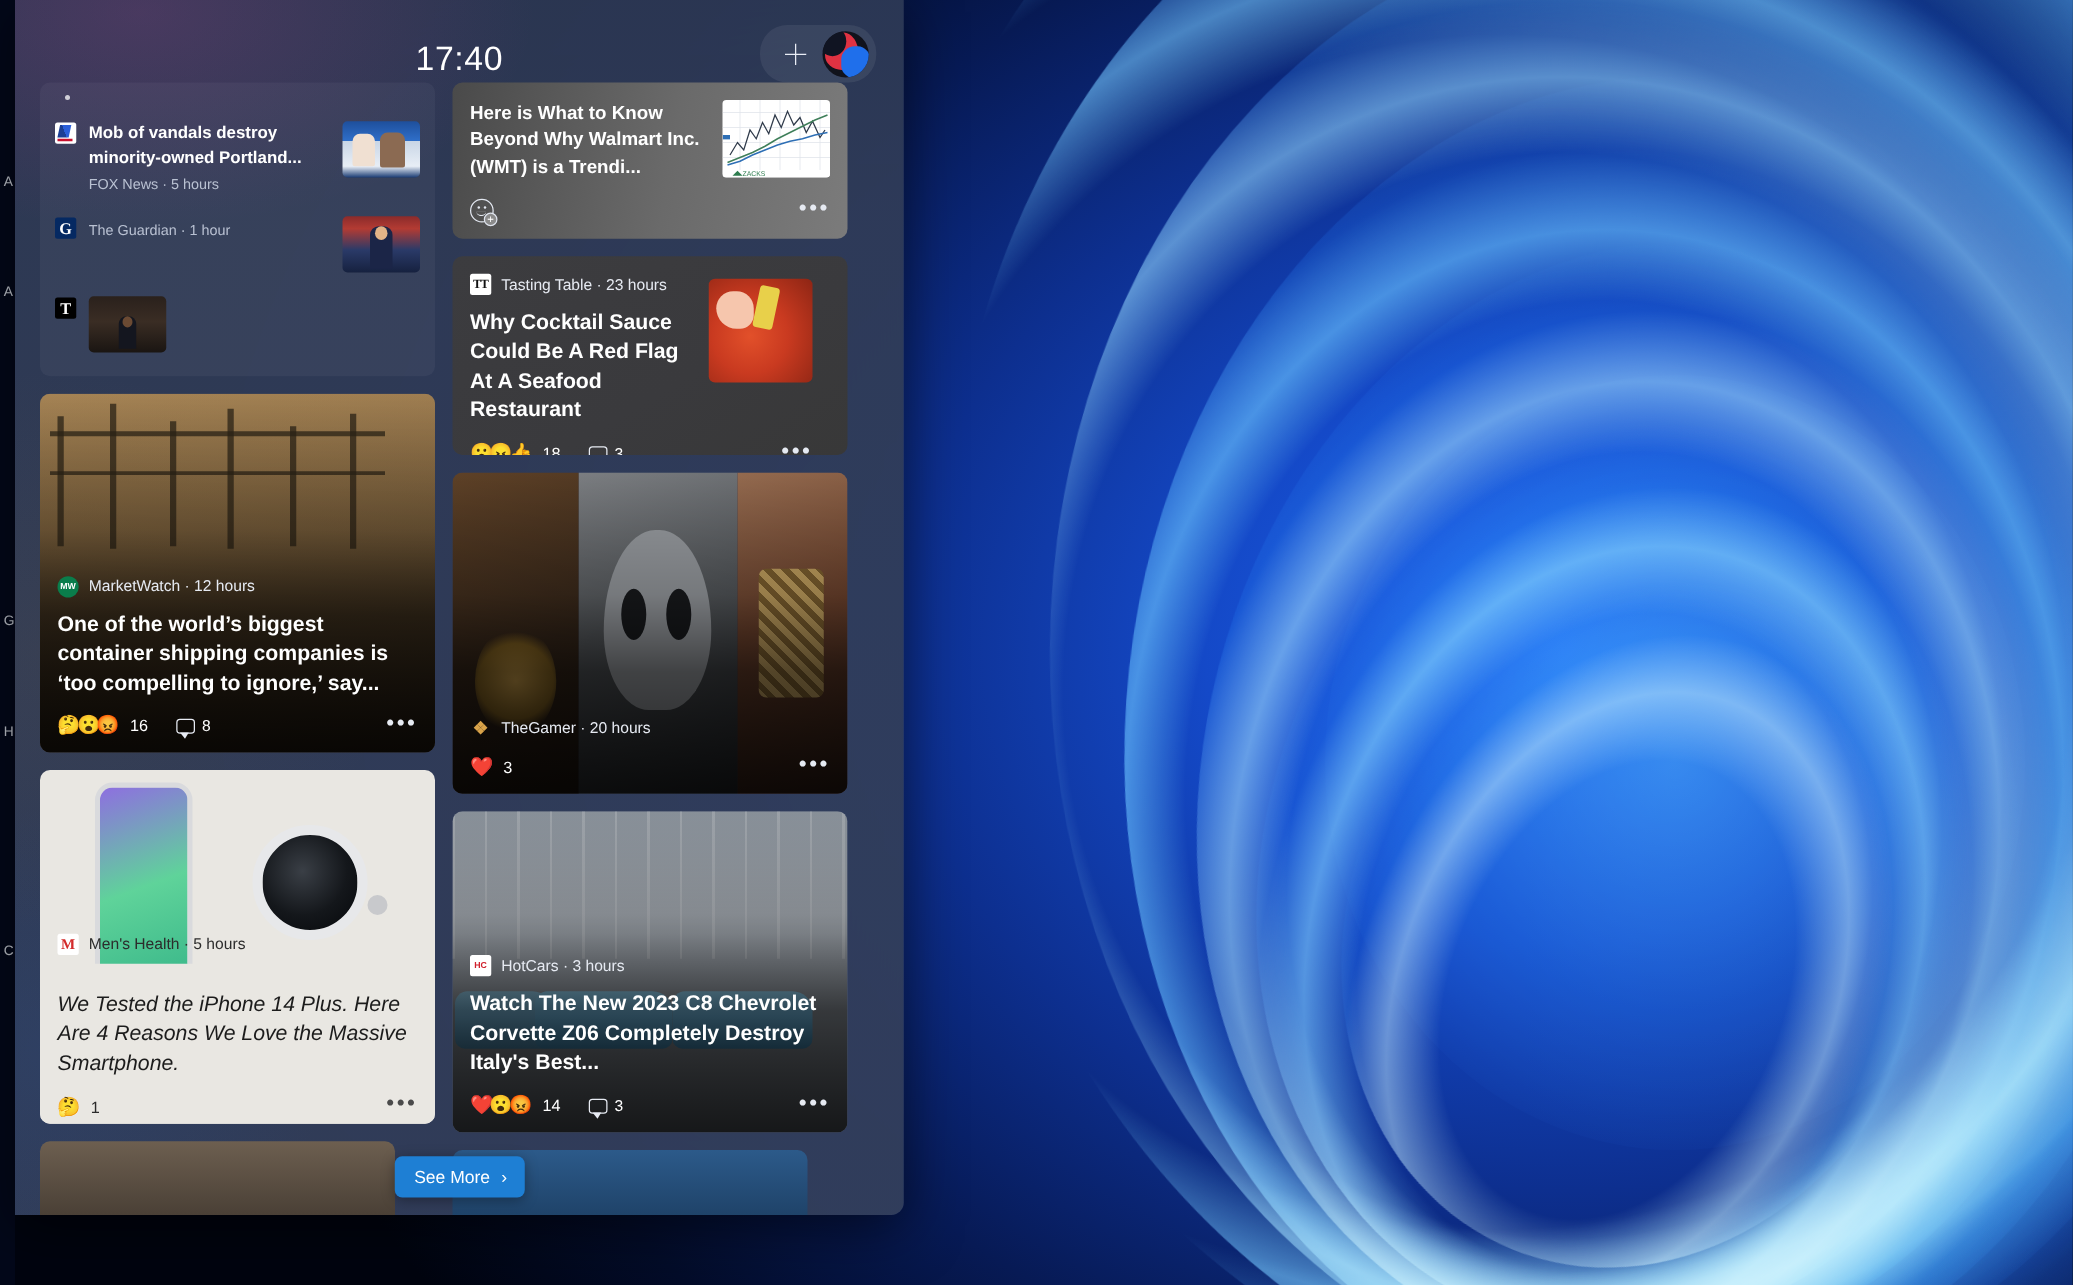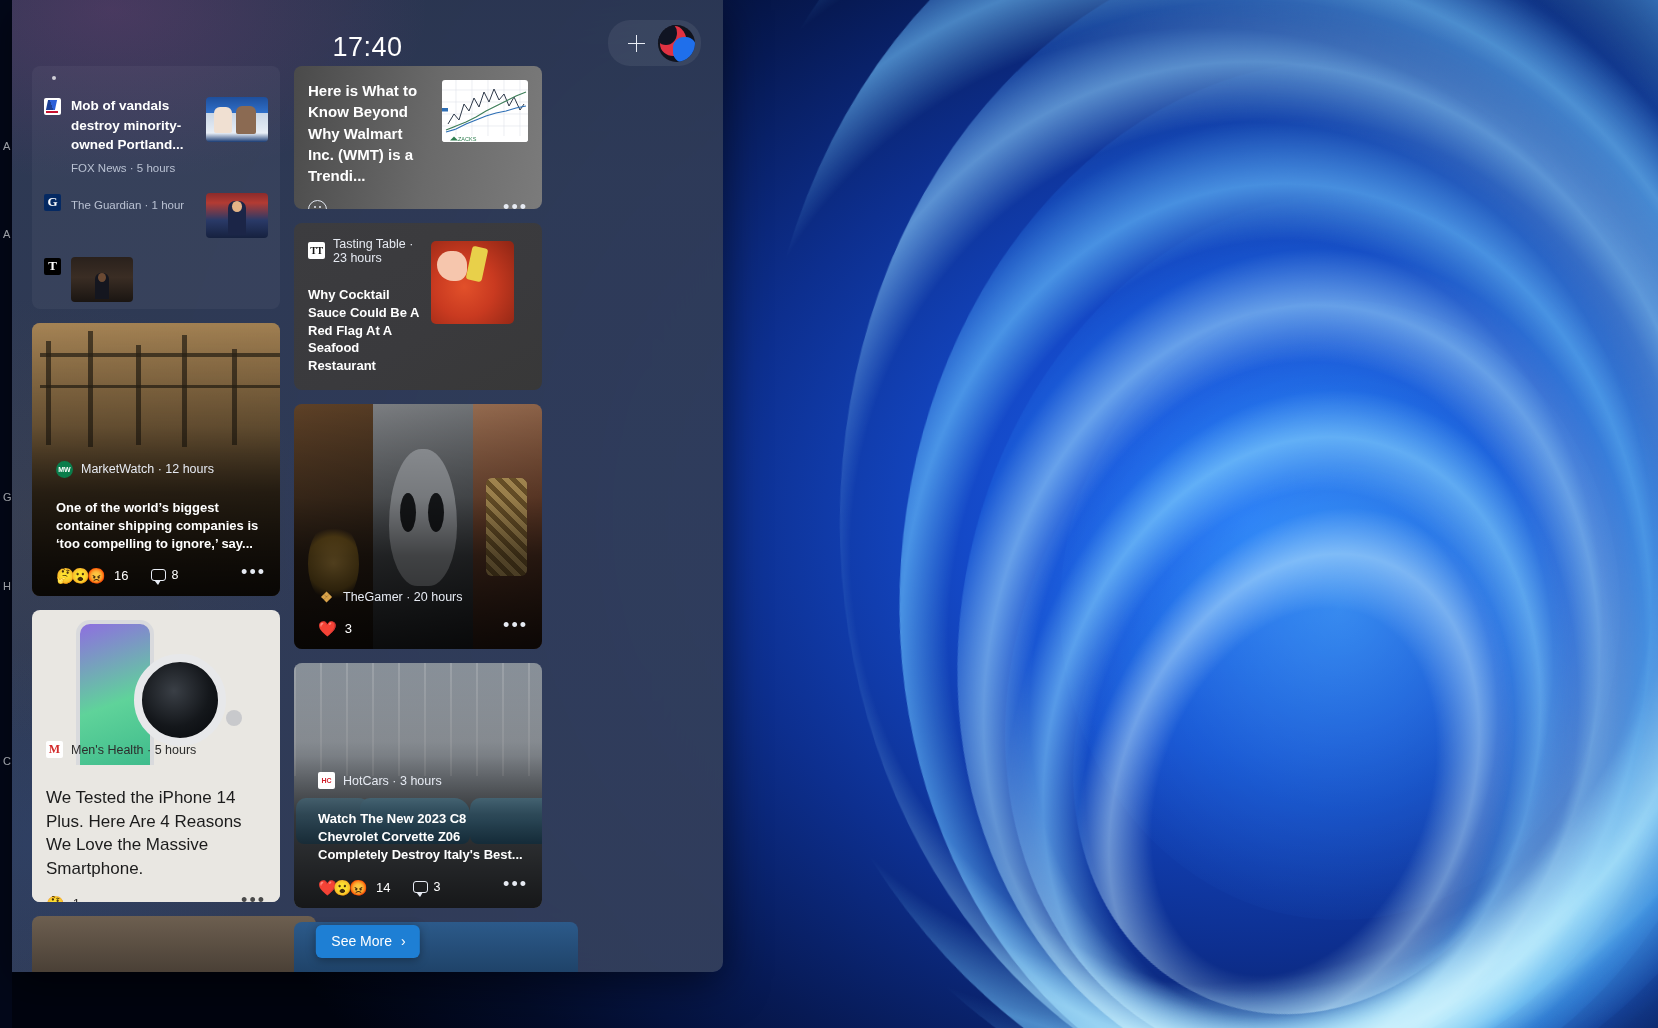--- a/index.html
+++ b/index.html
@@ -121,21 +121,21 @@
     background: #1f6feb; border-radius: 50% 50% 45% 55% / 45% 55% 55% 45%; }
   #user-avatar .av-d { position: absolute; left: -3px; top: -4px; width: 22px; height: 24px;
     background: #101422; border-radius: 50%; }
 
   
   #feed {
     position: absolute; left: 0; right: 0; top: 66px; bottom: 0;
     padding: 0 20px 0 20px;
     display: flex; gap: 14px;
   }
-  .col { width: 248px; display: flex; flex-direction: column; gap: 14px; }
+  .col { width: 316px; display: flex; flex-direction: column; gap: 14px; }
 
   .card {
     border-radius: 8px; overflow: hidden; position: relative;
   }
 
   
   #headline-list {
     background: rgba(255,255,255,0.045);
     border-radius: 8px;
     padding: 10px 12px 14px 12px;
@@ -209,22 +209,22 @@
     display: flex; align-items: center; justify-content: center;
     font-size: 9px; font-weight: 700; color: #fff; overflow: hidden; position: relative;
   }
   .fav-tt { background: #ffffff; color: #111; font-family: "Liberation Serif", serif; font-size: 10px; letter-spacing:-0.5px;}
   .fav-mw { background: #0a7d4b; color: #fff; font-size: 7px; border-radius: 50%; }
   .fav-tg { background: transparent; color: #d9a34a; font-size: 14px; }
   .fav-mh { background: #ffffff; color: #d32b2b; font-family: "Liberation Serif", serif; font-size: 12px; }
   .fav-hc { background: #ffffff; color: #d0202c; font-size: 7px; font-weight: 700; }
   .src-text { color: #e6eaf2; font-size: 12.5px; }
   .big-title {
-    color: #ffffff; font-size: 13px; font-weight: 700; line-height: 1.38;
-    margin-top: 21px;
+    color: #ffffff; font-size: 17px; font-weight: 700; line-height: 1.38;
+    margin-top: 10px;
   }
   .tasting-flex { display: flex; gap: 12px; }
   .tasting-left { flex: 1; }
   .tasting-thumb {
     width: 83px; height: 83px; flex: 0 0 83px; border-radius: 5px; overflow: hidden;
     position: relative; margin-top: 4px;
     background: radial-gradient(circle at 40% 55%, #e2502a 0%, #c93a20 45%, #8d2514 100%);
   }
   .tasting-thumb:before { content:""; position:absolute; left:6px; top:10px; width:30px; height:30px;
     background:#f6c6ad; border-radius:50% 50% 40% 60%; }
@@ -269,21 +269,21 @@
     color: #fff; font-size: 9px; line-height: 8px; text-align: center; }
 
   
   .photo-card { height: 294px; position: relative; border-radius: 8px; overflow: hidden; }
   .photo-card .photo { position: absolute; inset: 0; }
   .photo-card .scrim {
     position: absolute; inset: 0;
     background: linear-gradient(180deg, rgba(0,0,0,0.12) 0%, rgba(0,0,0,0.30) 38%, rgba(0,0,0,0.62) 62%, rgba(0,0,0,0.80) 100%);
   }
   .photo-card .overlay {
-    position: absolute; left: 0; right: 0; bottom: 0; padding: 0 14px 10px 24px; z-index: 3;
+    position: absolute; left: 0; right: 0; bottom: 0; padding: 0 14px 10px 14px; z-index: 3;
   }
 
   
   .photo-port {
     background:
       linear-gradient(180deg, rgba(180,140,90,0.35) 0%, rgba(120,88,52,0.25) 45%, rgba(35,25,15,0.6) 100%),
       linear-gradient(175deg, #c09a63 0%, #9b7b4e 30%, #6b5536 62%, #3a2e1d 100%);
   }
   .crane { position: absolute; background: rgba(50,40,26,0.75); }
   
@@ -452,21 +452,21 @@
             <span class="iph-body"></span>
             <span class="iph-cam"></span>
             <span class="iph-cam2"></span>
           </div>
         </div>
         <div class="light-card-body" style="padding:8px 14px 10px 14px;">
           <div class="src-line" style="margin-top:-32px; position:relative; z-index:5;">
             <span class="src-favicon fav-mh">M</span>
             <span class="src-text" style="color:#2c2c2c;">Men's Health · 5 hours</span>
           </div>
-          <div class="big-title light-title" style="margin-top:28px;">We Tested the iPhone 14 Plus. Here Are 4 Reasons We Love the Massive Smartphone.</div>
+          <div class="big-title light-title" style="margin-top:28px;font-style:italic;">We Tested the iPhone 14 Plus. Here Are 4 Reasons We Love the Massive Smartphone.</div>
           <div class="react-row">
             <div class="react-group">
               <span class="emoji-stack">
                 <span>🤔</span>
               </span>
               <span class="react-count dark">1</span>
             </div>
             <span class="more-dots dark">•••</span>
           </div>
         </div>

